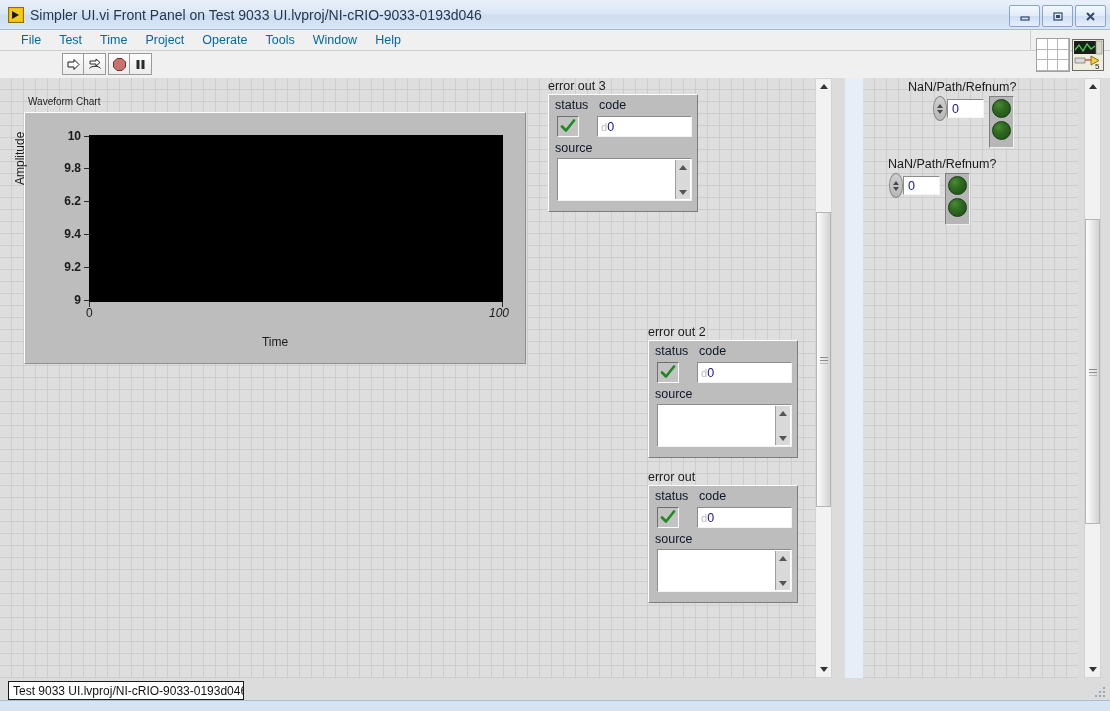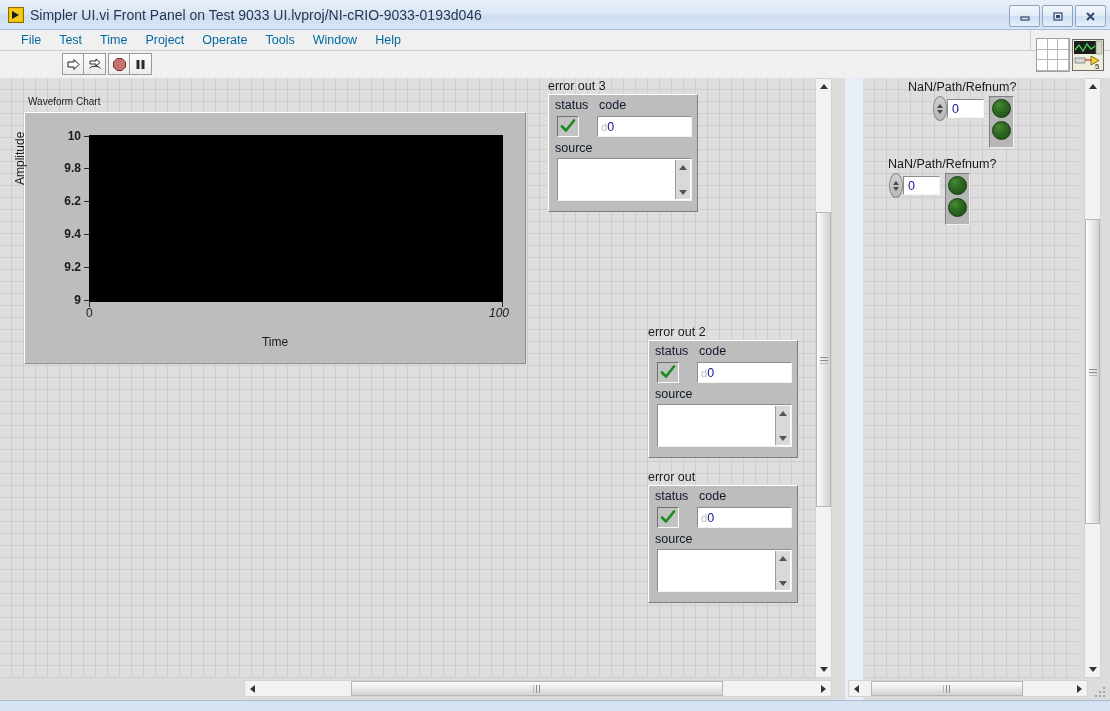--- a/index.html
+++ b/index.html
@@ -926,20 +926,23 @@
         </div>
       <div class="sb-thumb h" style="left:22px; top:0; width:152px; height:15px;">
         <span class="grip-h"></span>
       </div>
       <div class="sb-arrow" style="right:0; top:0;">
           <span class="tri-rt"></span>
         </div>
     </div>
   </div>
 
+  <div class="statusbar">
+    <div class="status-field">Test 9033 UI.lvproj/NI-cRIO-9033-0193d046</div>
+  </div>
 
   <div class="bottom-fill">
     <div class="resize-grip">
       <i style="left:8px; top:0;"></i>
       <i style="left:4px; top:4px;"></i>
         <i style="left:8px; top:4px;"></i>
       <i style="left:0; top:8px;"></i>
         <i style="left:4px; top:8px;"></i>
         <i style="left:8px; top:8px;"></i>
     </div>

